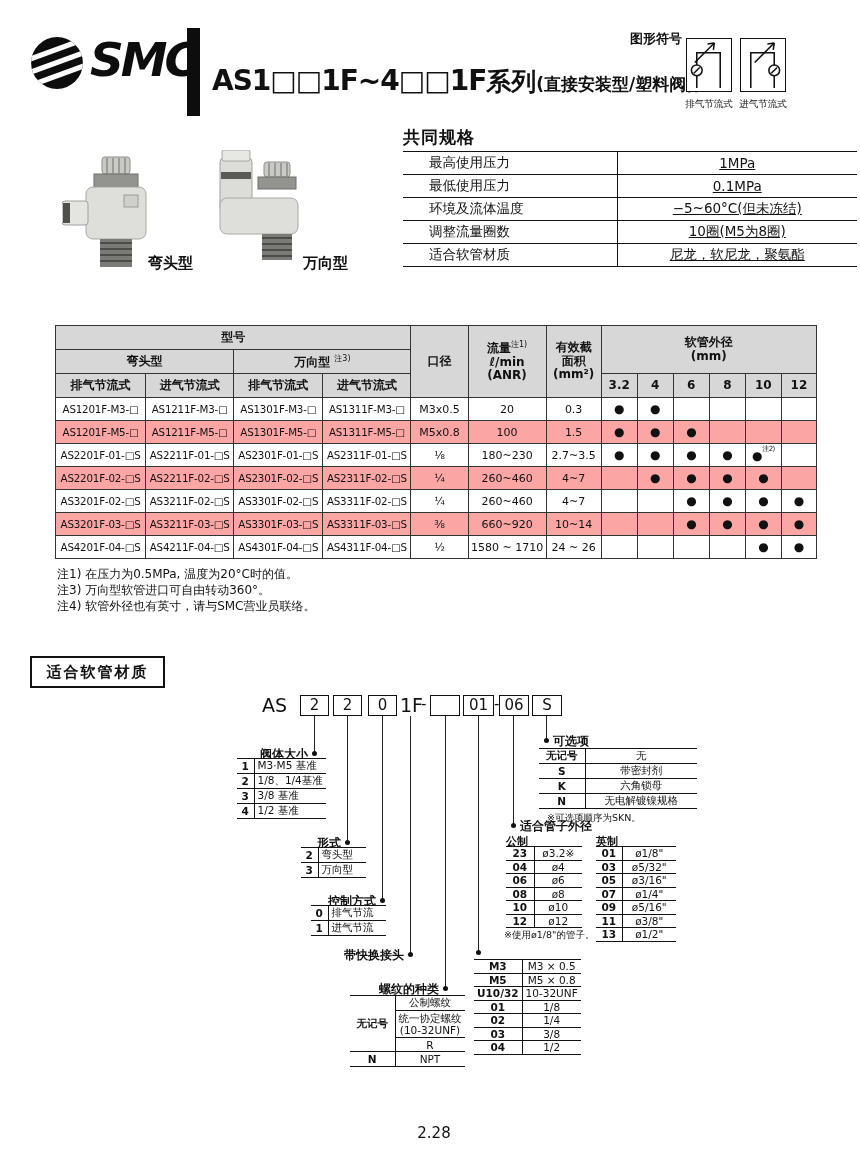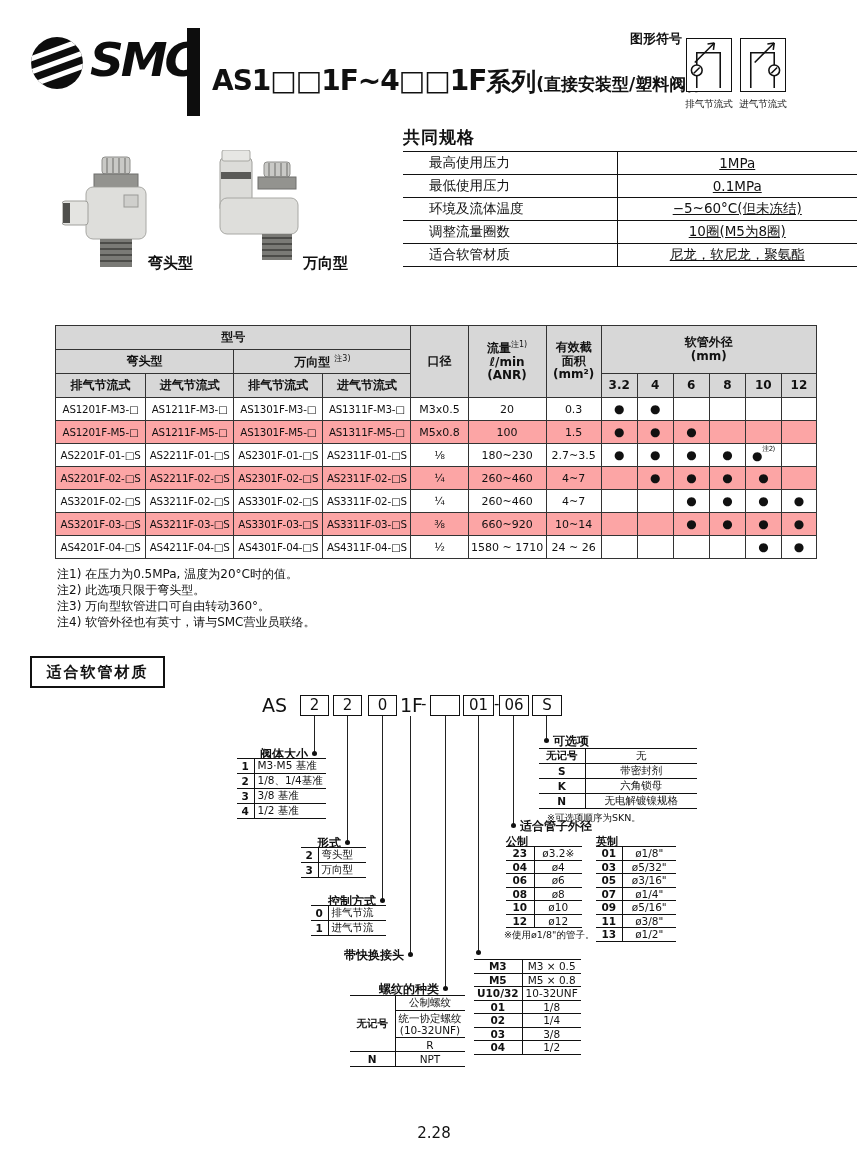--- a/index.html
+++ b/index.html
@@ -345,21 +345,20 @@
           <td class="dot"></td>
           <td class="dot"></td>
           <td class="dot">●</td>
           <td class="dot">●</td>
       </tr>
     </tbody>
   </table>
 
   <div class="notes">
     <div>注1) 在压力为0.5MPa, 温度为20°C时的值。</div>
-    <div>注2) 此选项只限于弯头型。</div>
     <div>注3) 万向型软管进口可自由转动360°。</div>
     <div>注4) 软管外径也有英寸，请与SMC营业员联络。</div>
   </div>
 
   <div class="sec-box">适合软管材质</div>
 
   <div class="as-text">AS</div>
   <div class="cbox" style="left:300px; width:29px;">2</div>
   <div class="cbox" style="left:333px; width:29px;">2</div>
   <div class="cbox" style="left:368px; width:29px;">0</div>

